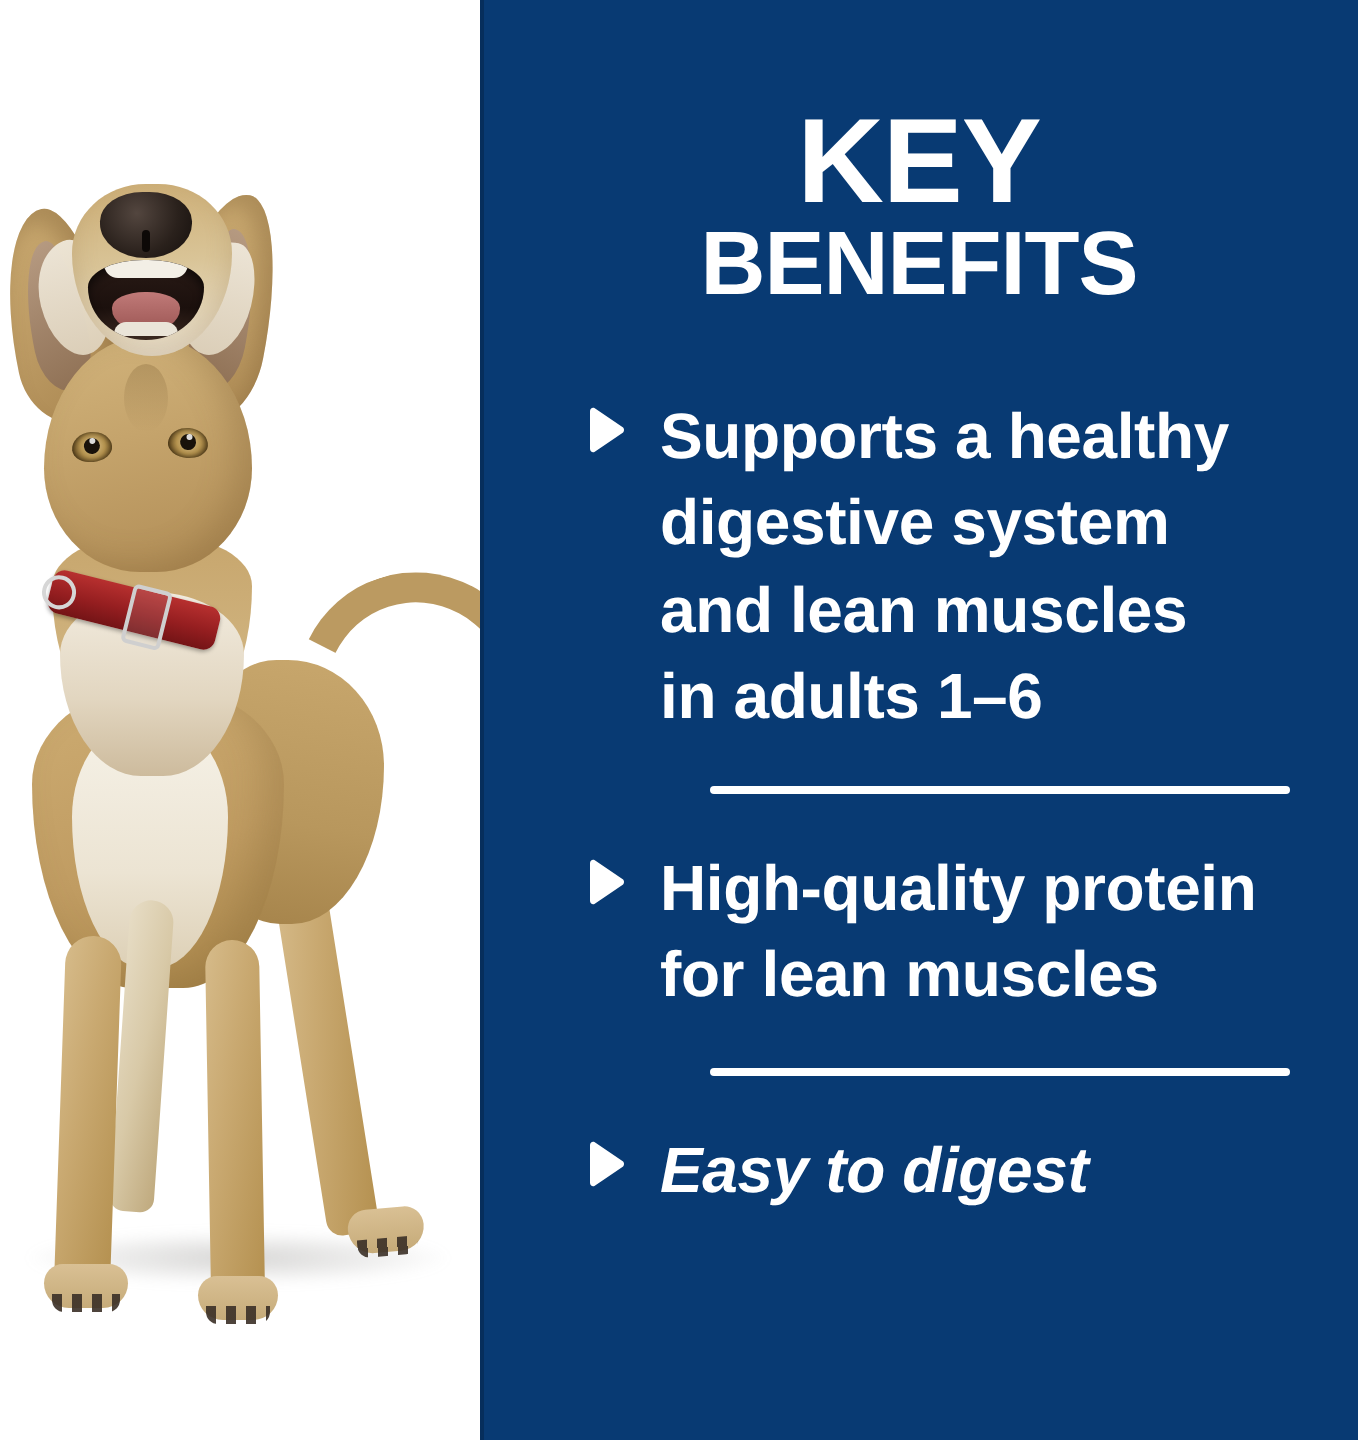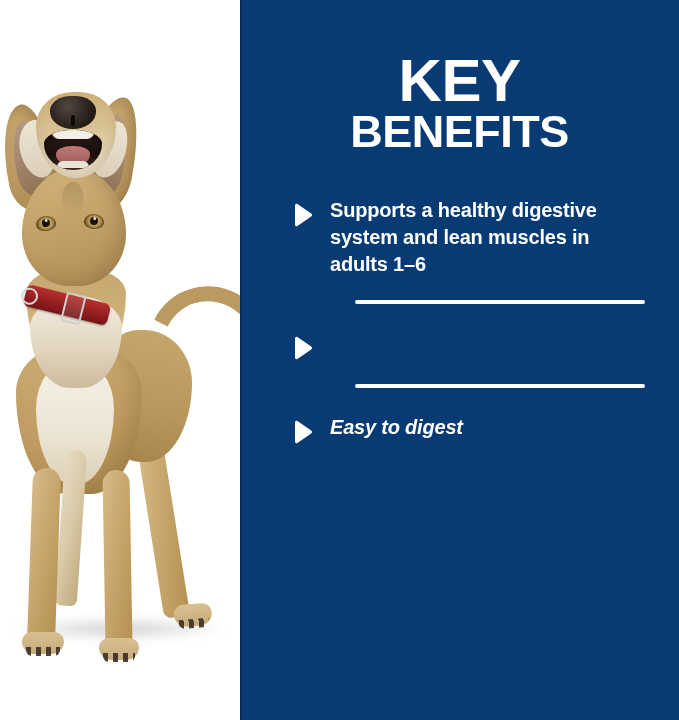--- a/index.html
+++ b/index.html
@@ -334,21 +334,21 @@
     flex: 0 0 auto;
     width: 22px;
     height: 24px;
     margin-top: 6px;
     margin-right: 16px;
   }
   .marker svg { display: block; }
 
   .benefit-text {
     font-weight: 700;
-    font-size: 20px;
+    font-size: 32px;
     line-height: 1.36;
     letter-spacing: -0.2px;
     color: #ffffff;
     max-width: 300px;
   }
 
   .divider {
     height: 4px;
     background: #ffffff;
     border-radius: 2px;
@@ -433,20 +433,21 @@
       </li>
 
       <li class="divider divider-1"></li>
 
       <li class="benefit benefit-2">
         <span class="marker">
           <svg width="22" height="24" viewBox="0 0 22 24" aria-hidden="true">
             <path d="M3 2.6 C3 1.2 4.3 0.4 5.4 1.1 L19.2 10.5 C20.3 11.2 20.3 12.8 19.2 13.5 L5.4 22.9 C4.3 23.6 3 22.8 3 21.4 Z" fill="#ffffff"></path>
           </svg>
         </span>
+        <span class="benefit-text">High-quality protein for lean muscles</span>
       </li>
 
       <li class="divider divider-2"></li>
 
       <li class="benefit benefit-3">
         <span class="marker">
           <svg width="22" height="24" viewBox="0 0 22 24" aria-hidden="true">
             <path d="M3 2.6 C3 1.2 4.3 0.4 5.4 1.1 L19.2 10.5 C20.3 11.2 20.3 12.8 19.2 13.5 L5.4 22.9 C4.3 23.6 3 22.8 3 21.4 Z" fill="#ffffff"></path>
           </svg>
         </span>

